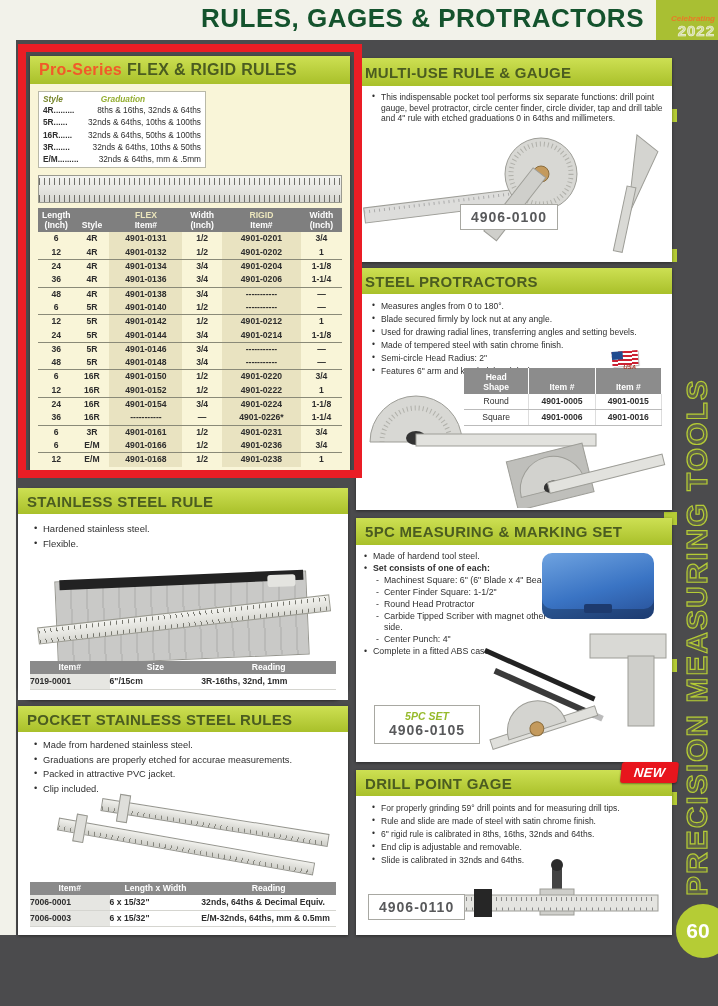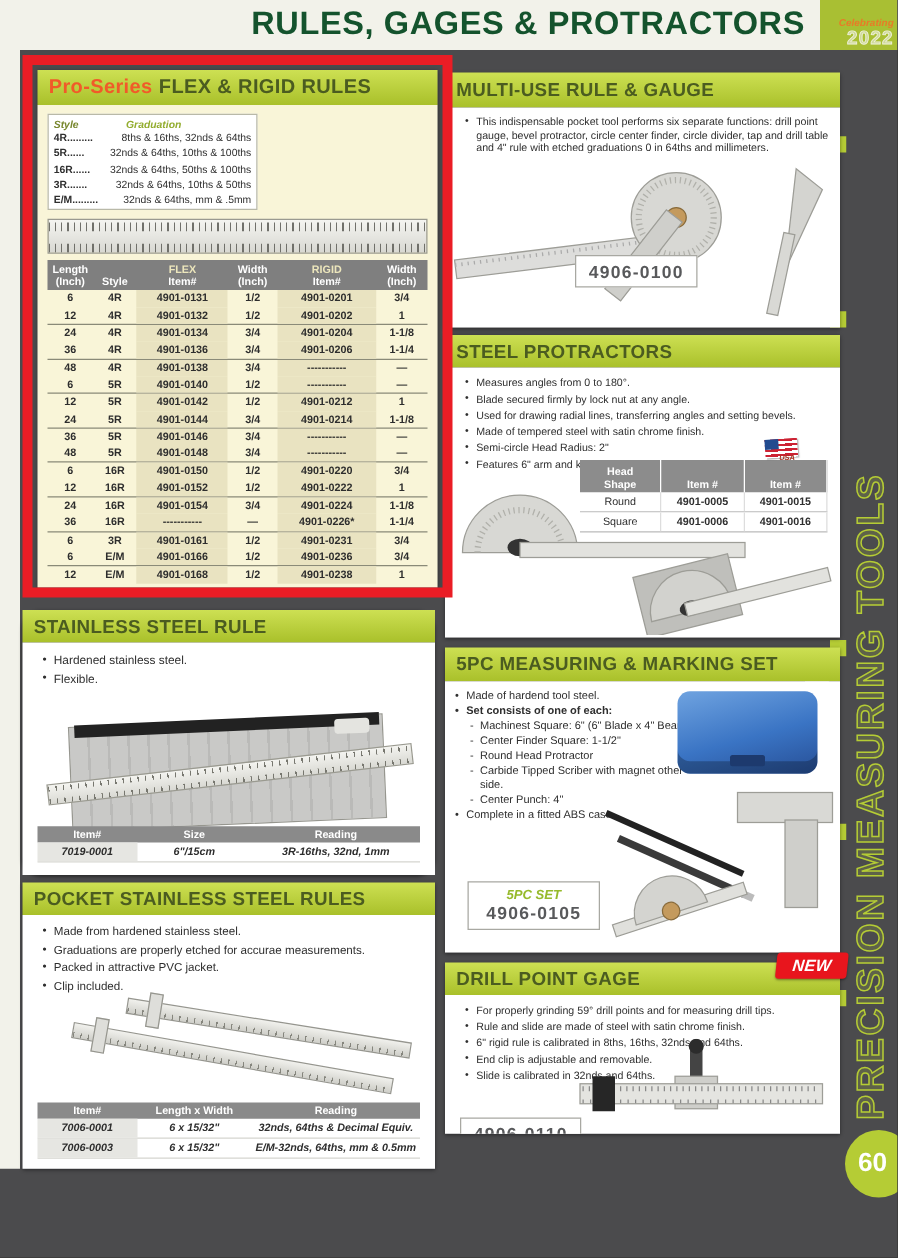--- a/index.html
+++ b/index.html
@@ -65,22 +65,22 @@
   .phcell .hl.acc{color:#ece6bc;}
   .c1{width:12%;}.c2{width:11.5%;}.c3{width:24%;}.c4{width:13%;}.c5{width:26%;}.c6{width:13.5%;}
   .prow{display:flex;text-align:center;font-weight:bold;line-height:13.3px;color:#2d2d2d;}
   .pbody .c3,.pbody .c5{background:#e9e3c1;}
   .pbody>div:nth-of-type(even){border-bottom:1px solid #8a8a78;}
   .footnote{font-size:7.5px;color:#4f4f45;margin:3px 10px;}
   
   .g-table{font-size:8.6px;}
   .g-head{display:flex;background:#8a8a8a;color:#fff;font-weight:bold;height:13px;
       line-height:13px;text-align:center;}
-  .g-row{display:flex;text-align:center;font-weight:bold;color:#2d2d2d;height:15px;
-      line-height:15px;border-bottom:1px solid #d5d5d0;font-style:italic;}
+  .g-row{display:flex;font-weight:bold;color:#2d2d2d;height:15px;
+      line-height:15px;border-bottom:1px solid #d5d5d0;}
   .g-row>span:first-child{background:#e6e6e2;}
   .gc1{width:26%;}.gc2{width:30%;}.gc3{width:44%;}
   
   .stainless{left:18px;top:488px;width:330px;height:212px;border-radius:15px;}
   .stainless .b-list{padding:8px 0 0 14px;font-size:9.5px;line-height:13px;}
   .pkg-wrap{position:absolute;left:0;top:52px;width:330px;height:98px;}
   .pkg-card{position:absolute;left:38px;top:10px;width:250px;height:82px;
       background:repeating-linear-gradient(90deg,#c9c9c7 0 14px,#babab8 14px 16px);
       border:1px solid #96968f;transform:rotate(-2.5deg);}
   .pkg-strip{position:absolute;left:4px;top:-2px;width:244px;height:10px;background:#222;}
@@ -148,21 +148,21 @@
       background:linear-gradient(165deg,#6fa3e0 0%,#3a74c4 55%,#274f96 100%);
       box-shadow:inset 0 -10px 0 rgba(0,0,0,.25);}
   .case::after{content:"";position:absolute;left:42px;bottom:6px;width:28px;height:9px;
       background:#1d3a6e;border-radius:2px;}
   .set-box{position:absolute;left:18px;top:160px;width:96px;text-align:center;background:#fff;
       border:1px solid #a8a8a2;padding:4px 4px 5px;z-index:4;}
   .set-label{display:block;font-size:10.5px;font-weight:bold;font-style:italic;color:#96ba2b;}
   .set-num{display:block;font-size:14px;font-weight:bold;color:#58595b;letter-spacing:1px;}
   .tools-img{position:absolute;right:2px;bottom:0;width:200px;height:130px;}
   
-  .drill{left:356px;top:770px;width:316px;height:137px;}
+  .drill{left:356px;top:770px;width:316px;height:165px;}
   .new-badge{position:absolute;right:-6px;top:-8px;background:#e8151d;color:#fff;
       font-weight:bold;font-style:italic;font-size:13px;padding:3px 13px;
       border-radius:3px;transform:skewX(-6deg);box-shadow:0 1px 2px rgba(0,0,0,.4);}
   .drill .b-list{padding:7px 4px 0 14px;font-size:8.5px;line-height:10.9px;}
   .drill .item-box{left:12px;top:98px;}
   .drill-img{position:absolute;right:6px;bottom:4px;width:210px;height:72px;}
   svg{display:block;}
 </style>
 </head>
 <body>

